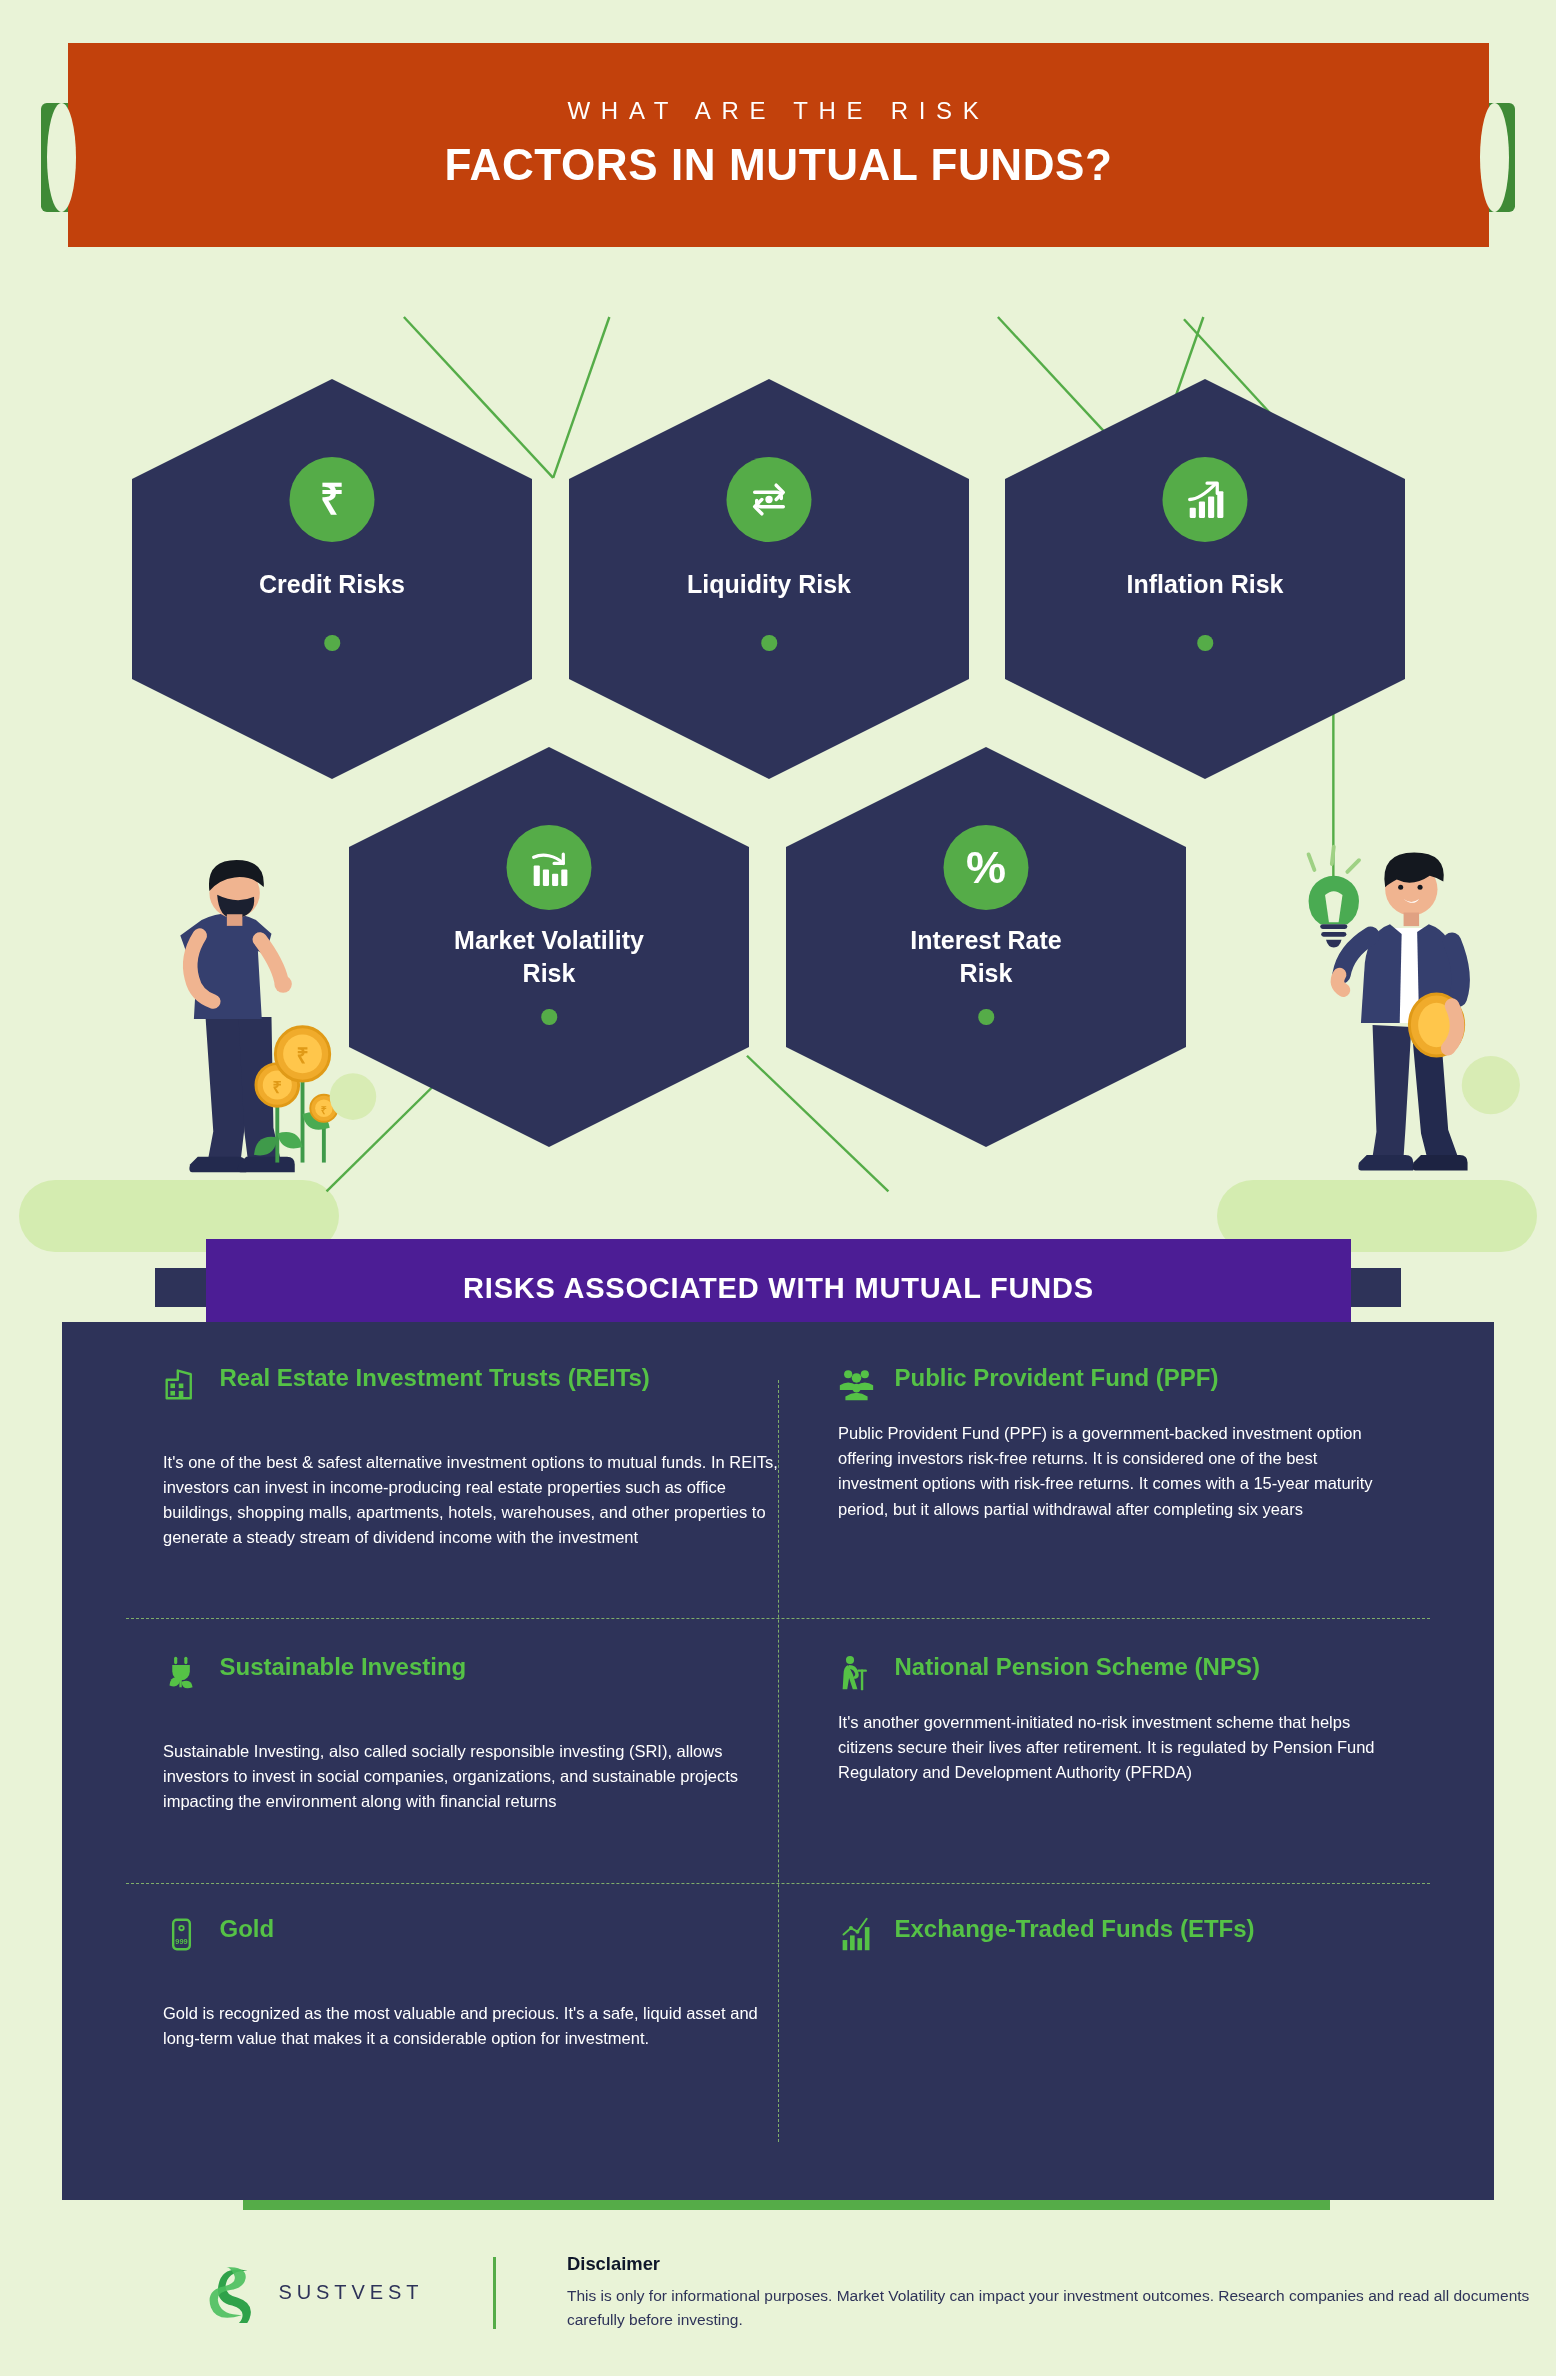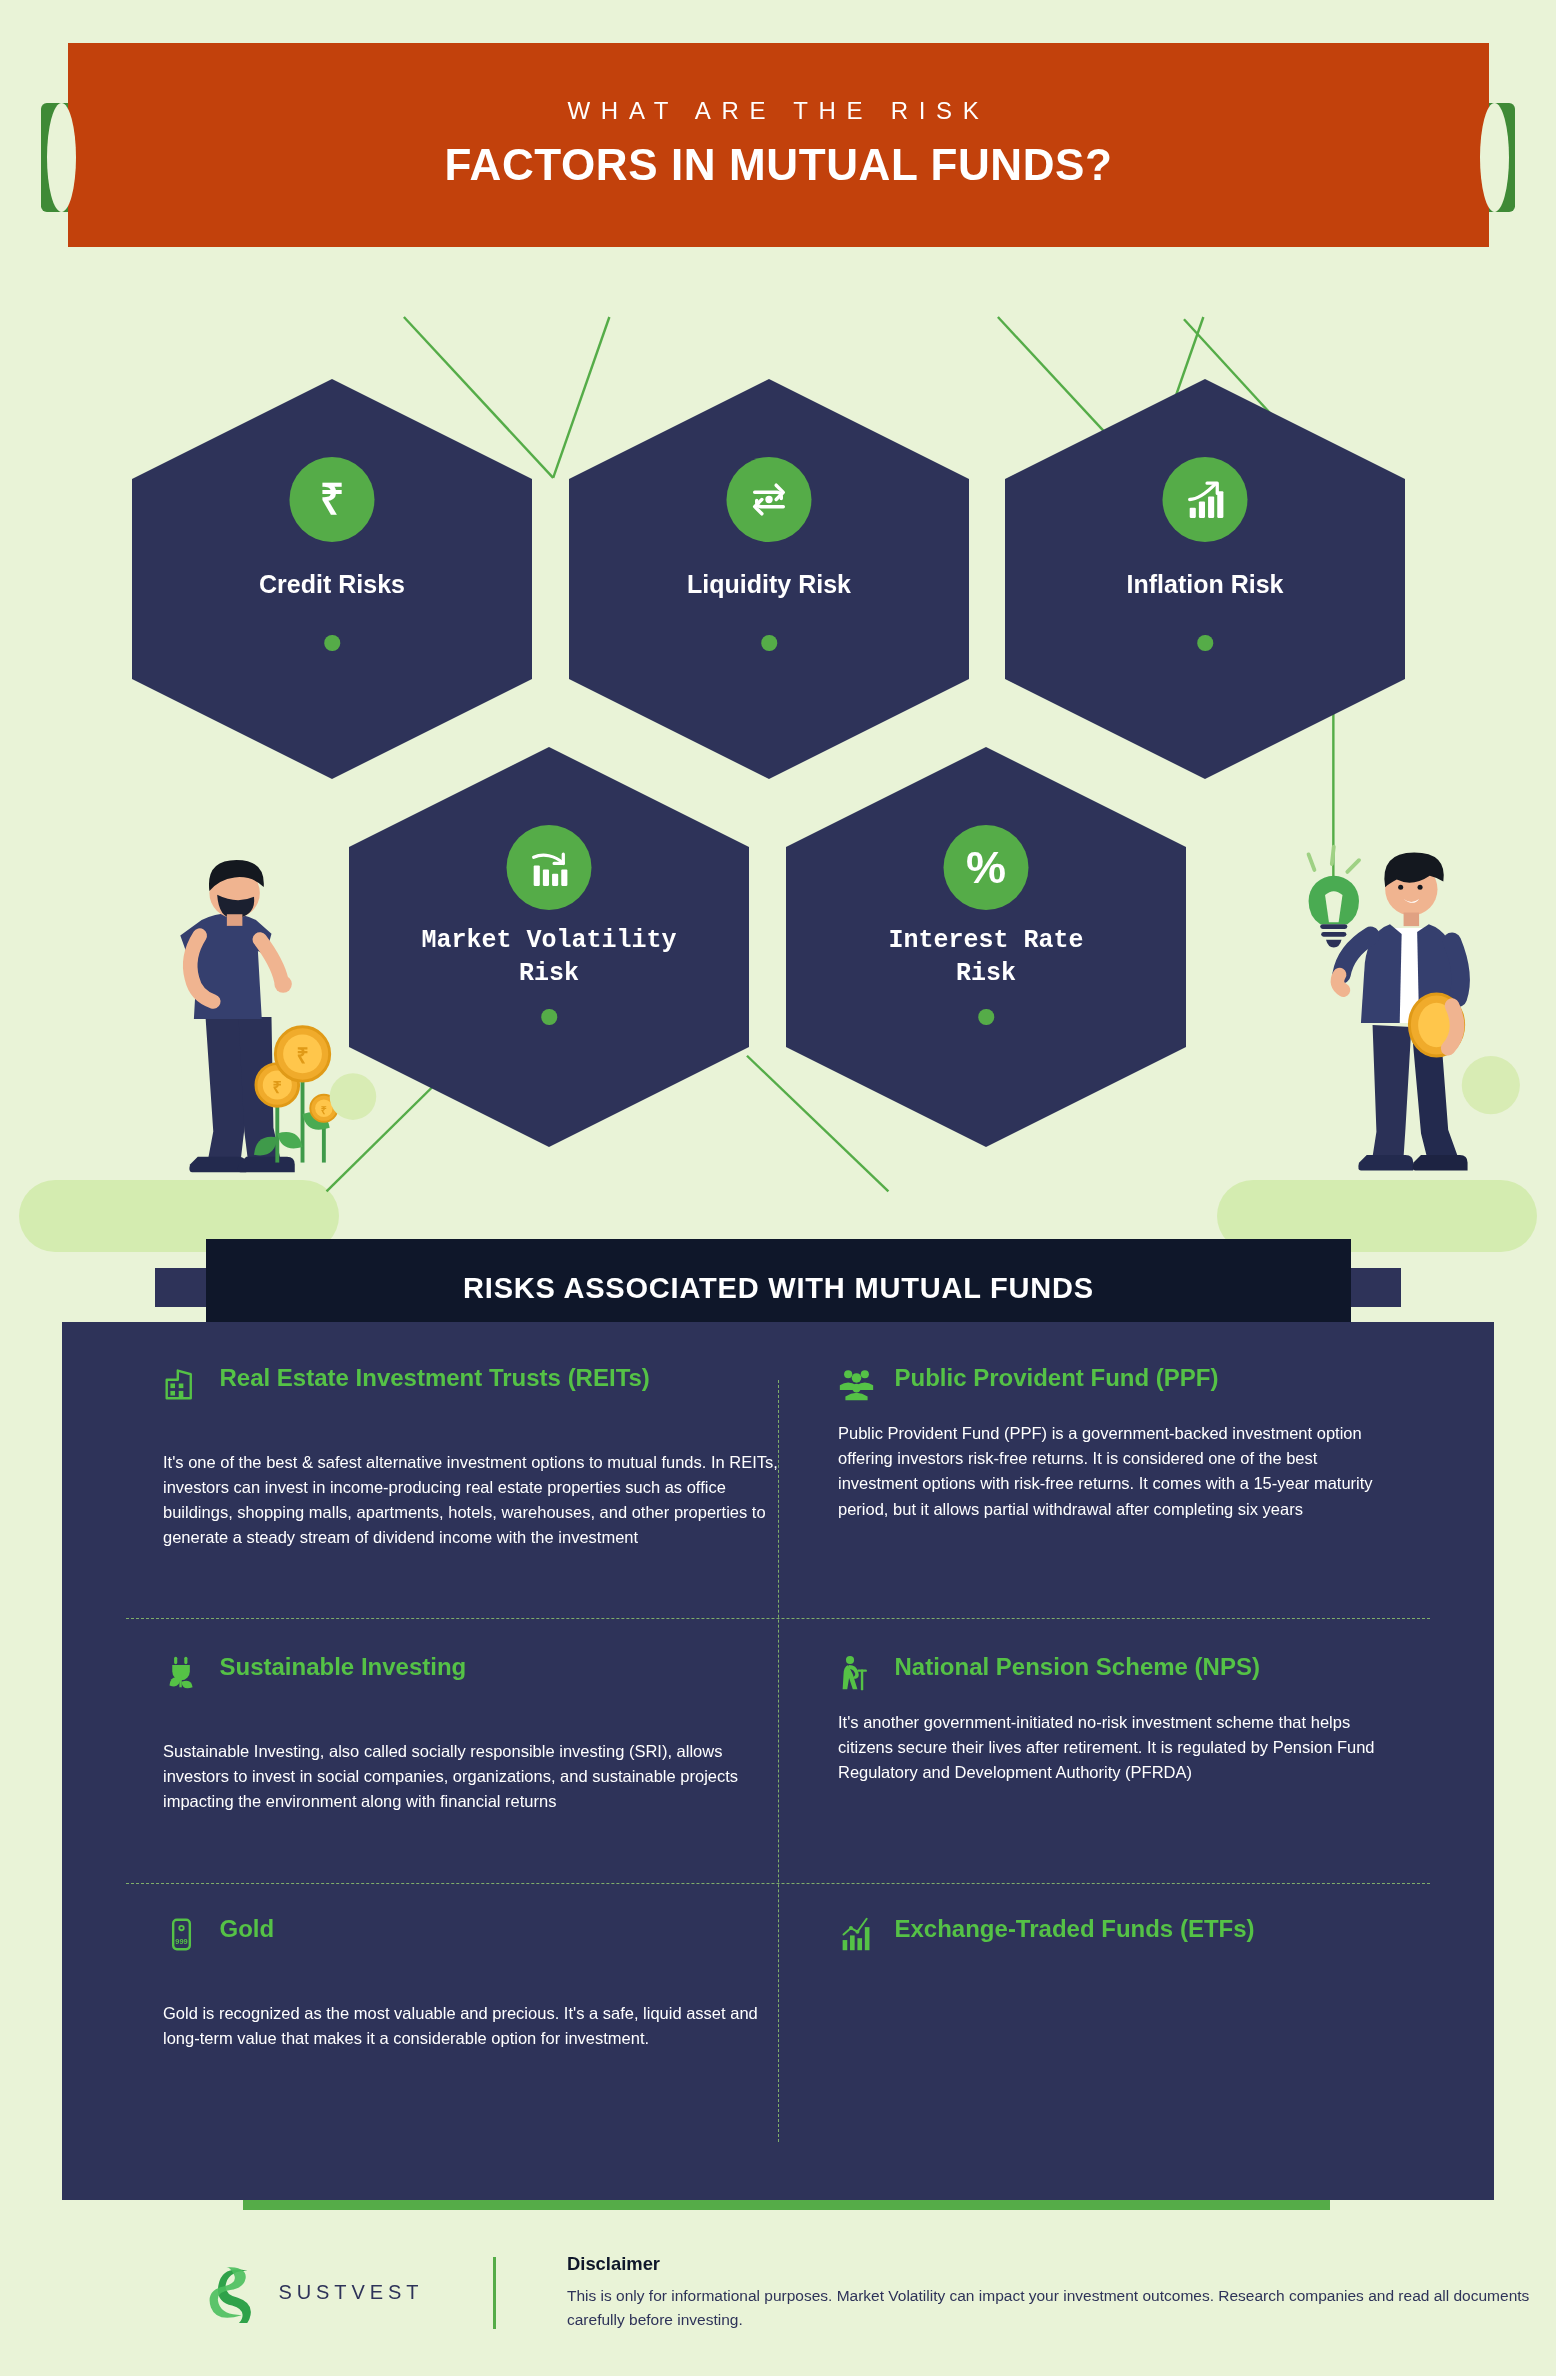--- a/index.html
+++ b/index.html
@@ -60,21 +60,21 @@
   .hex-icon .pct { color:#fff; font-size:45px; font-weight:bold; line-height:1; }
   .hex-label {
     position:absolute; left:0; right:0; top:189px;
     color:#ffffff; font-size:25px; font-weight:bold; line-height:1.32;
     padding:0 39px;
   }
   .hex-dot {
     position:absolute; left:50%; top:256px; transform:translateX(-50%);
     width:15.5px; height:15.5px; border-radius:50%; background:#55ac48;
   }
-  .hex.two-line .hex-label { top:177px;font-family:Liberation Mono, monospace; }
+  .hex.two-line .hex-label { top:177px; }
   .hex.two-line .hex-dot { top:262px; }
 
   
   .ground {
     position:absolute; bottom:0; height:72px; background:#d4ecb0; border-radius:39px;
   }
   .ground.left  { left:19.4px;  width:320px; }
   .ground.right { right:19.4px; width:320px; }
 
   
@@ -83,21 +83,21 @@
 
   
   .sec-banner-wrap { position:absolute; left:0; top:1237px; width:1556px; height:107px; }
   .sec-tab-l, .sec-tab-r {
     position:absolute; top:31px; width:68px; height:39px; background:#2e3359;
   }
   .sec-tab-l { left:155px; }
   .sec-tab-r { right:155px; }
   .sec-banner {
     position:absolute; left:206px; top:1.9px; width:1145px; height:99px;
-    background:#0f172a; display:flex; align-items:center; justify-content:center;
+    background:#4c1d95; display:flex; align-items:center; justify-content:center;
   }
   .sec-banner span {
     color:#fff; font-size:29px; font-weight:bold; letter-spacing:0.8px;
   }
 
   
   .panel {
     position:absolute; left:62px; top:1322px; width:1432px; height:878px;
     background:#2e3359;
   }

